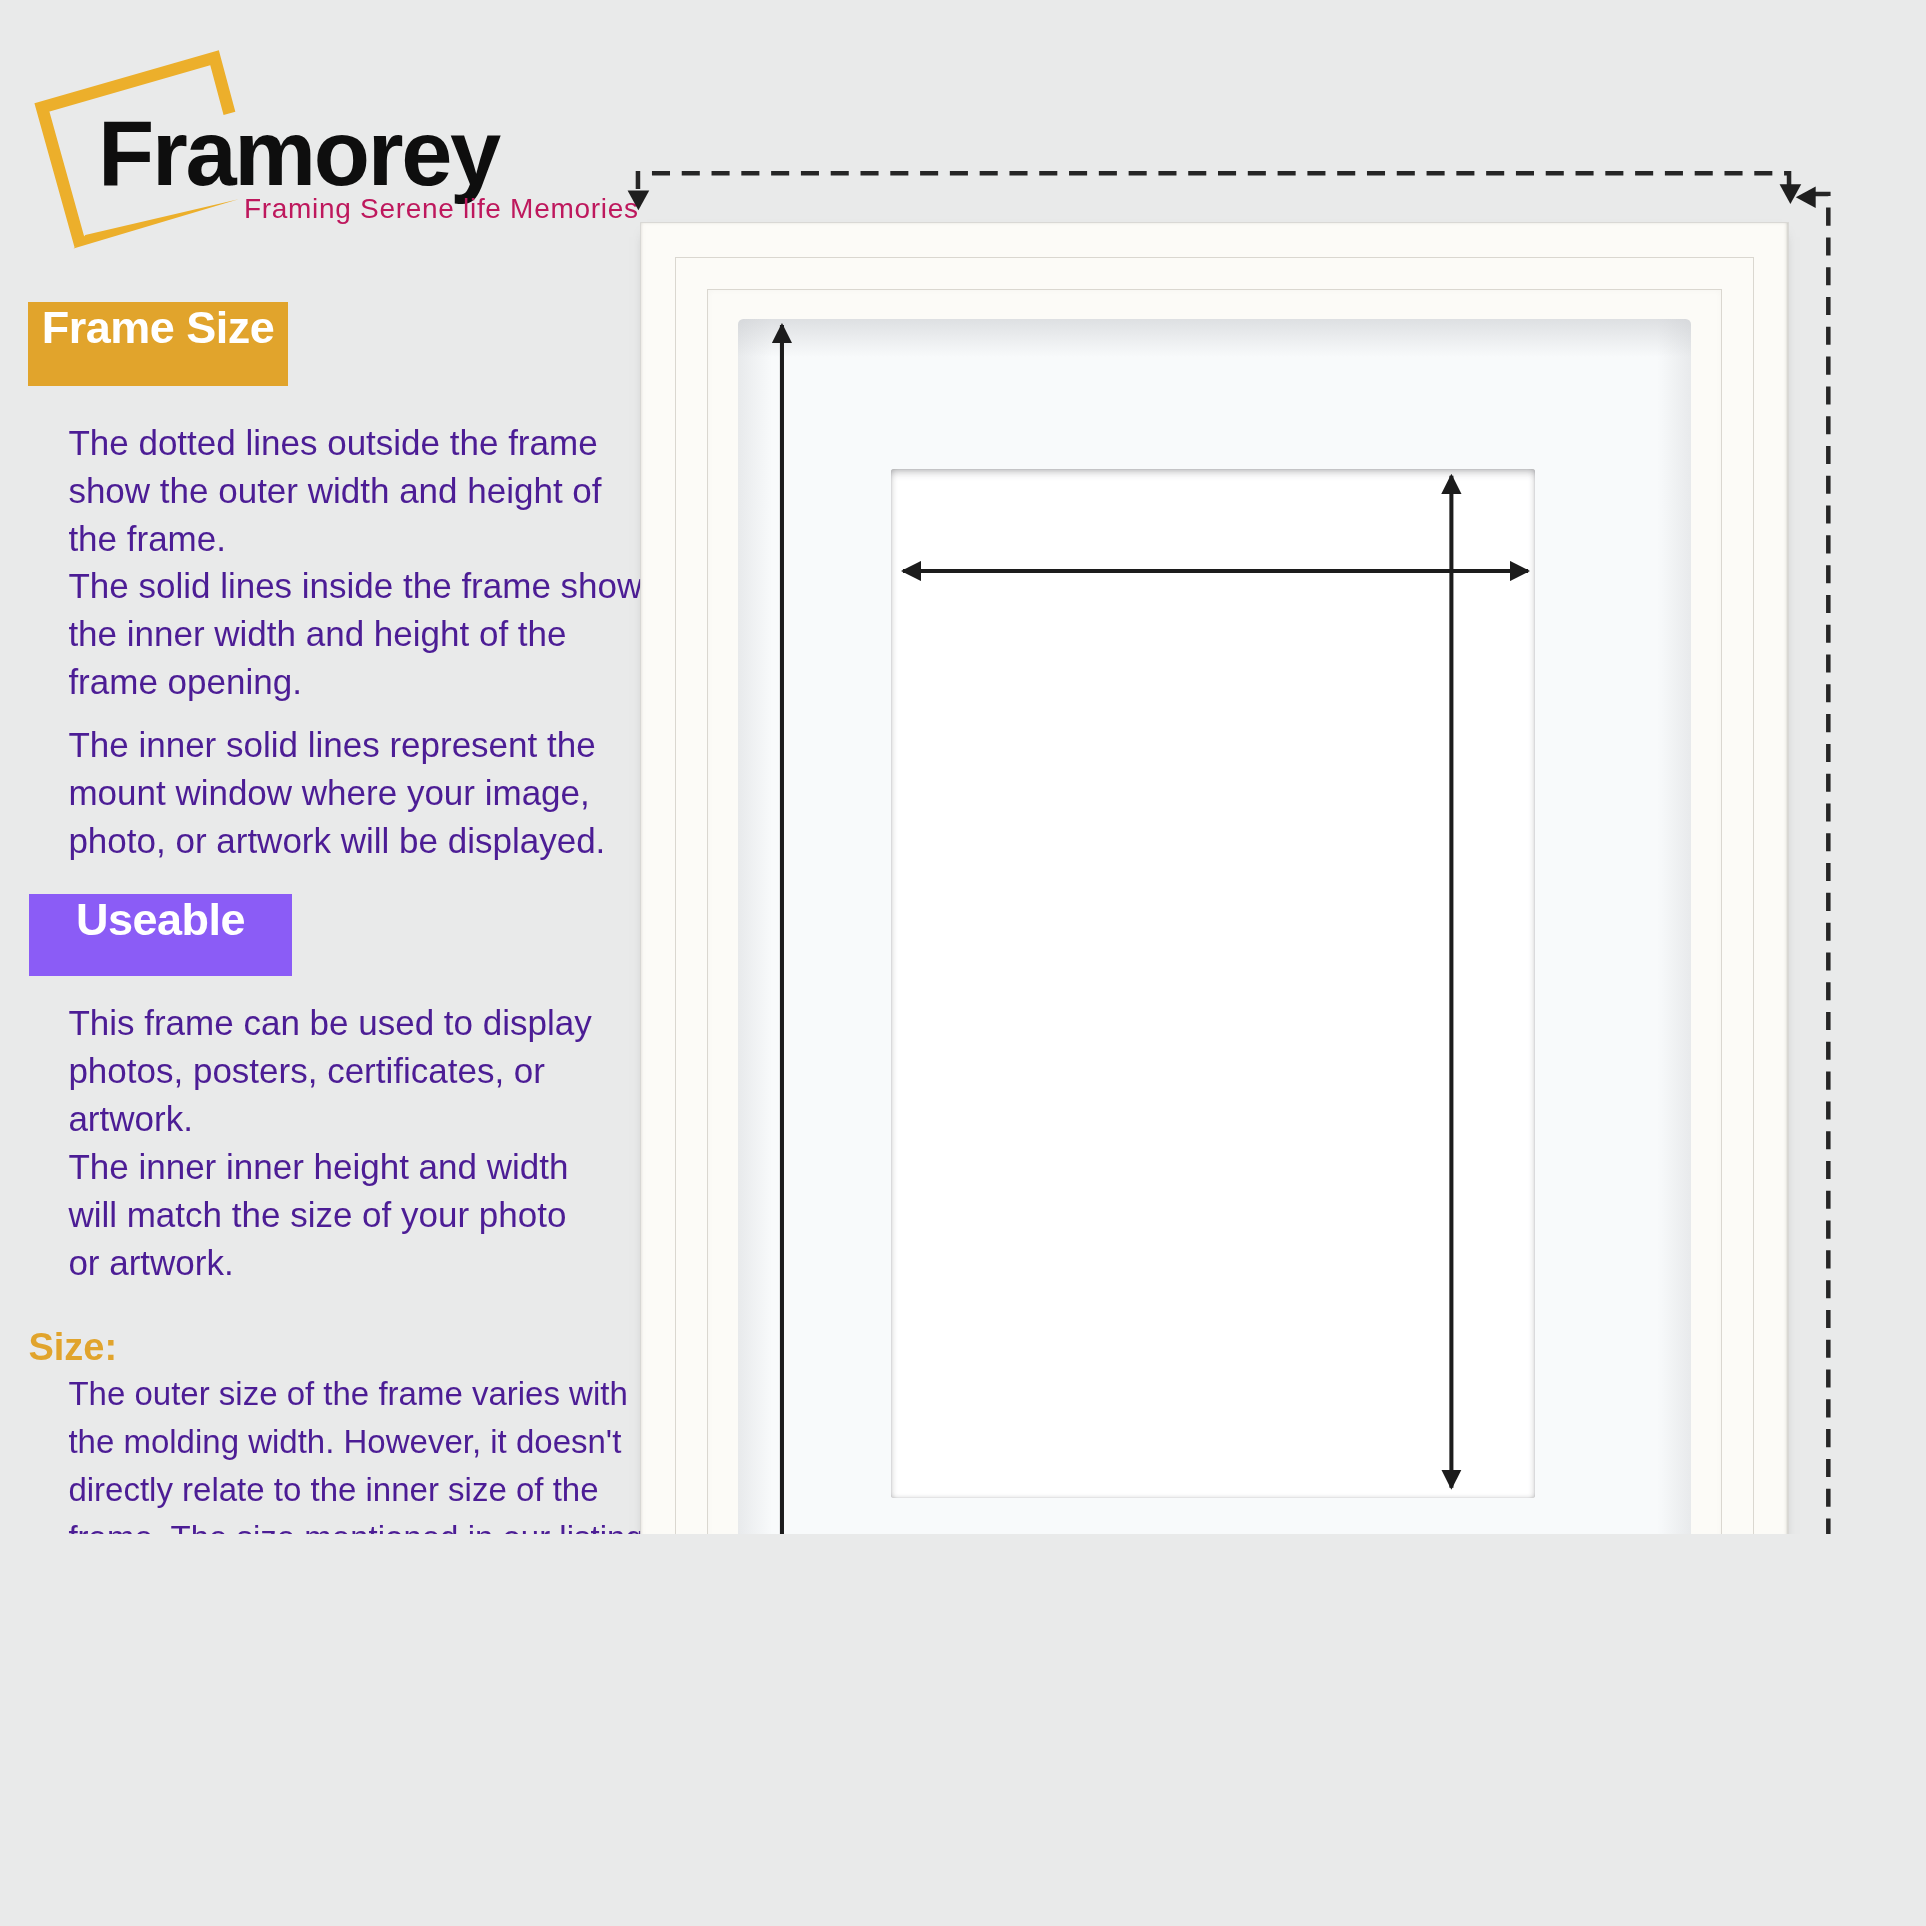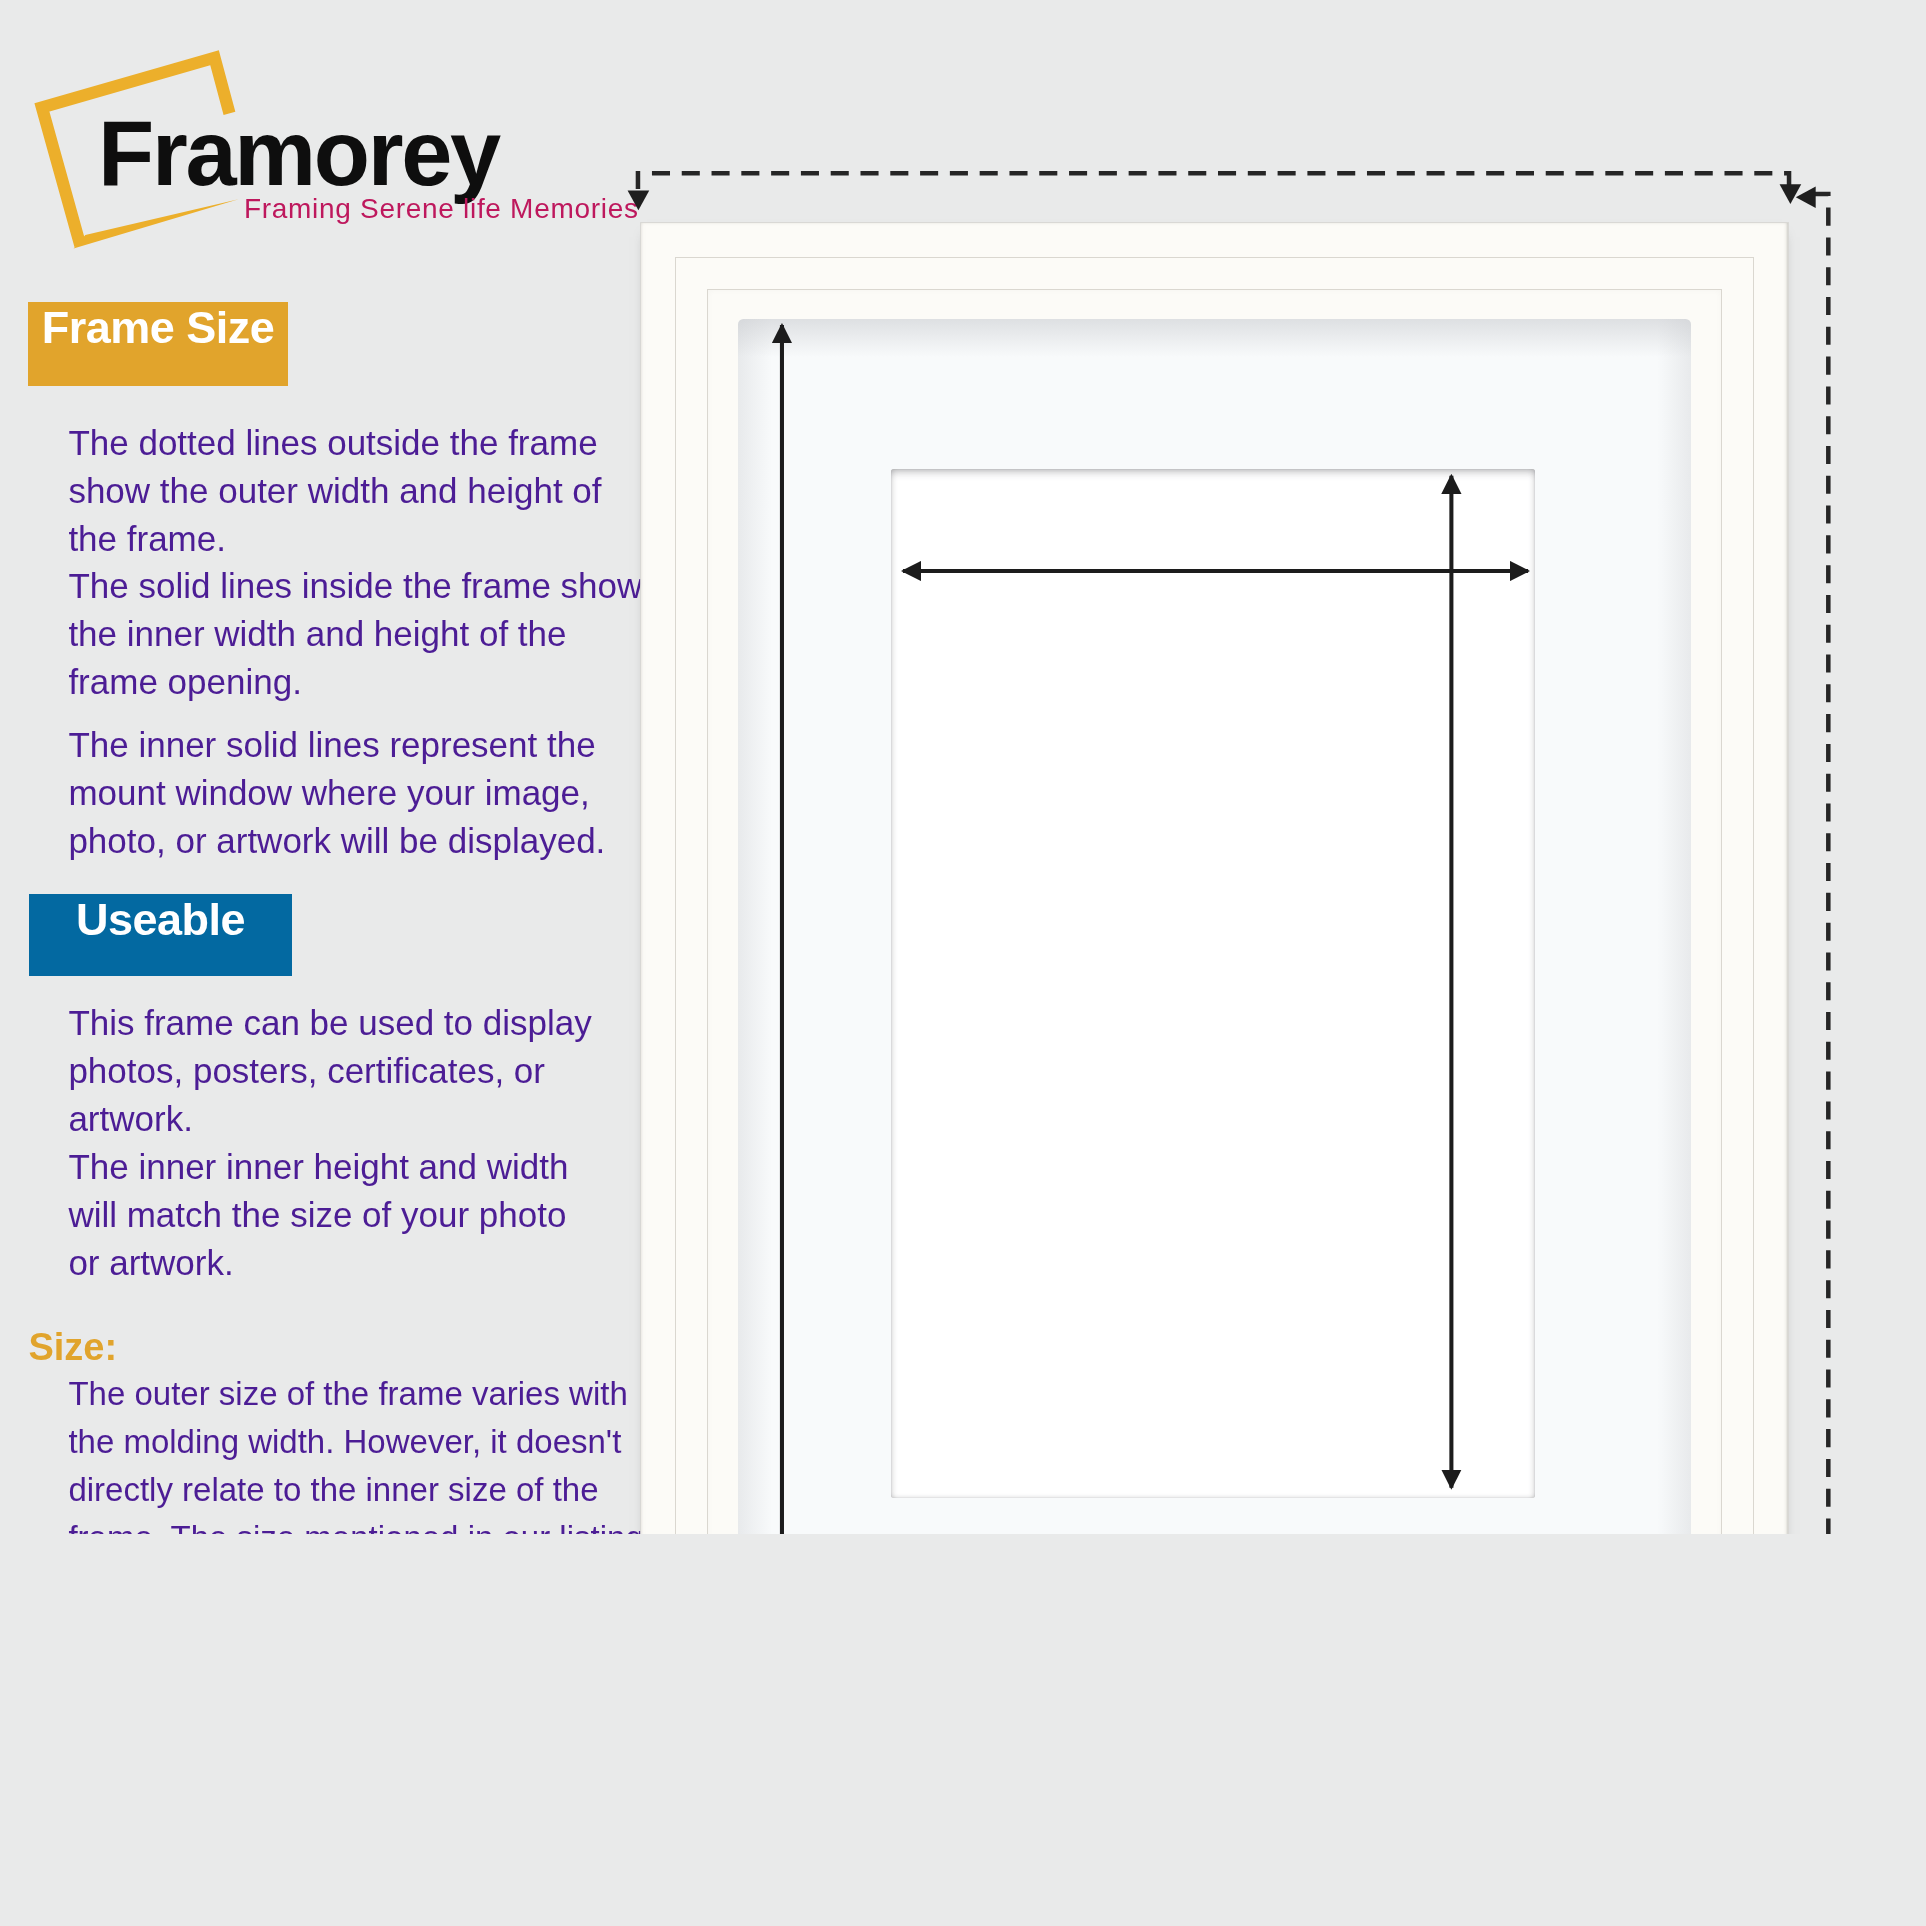--- a/index.html
+++ b/index.html
@@ -73,21 +73,21 @@
   <div class="para p1">The dotted lines outside the frame
 show the outer width and height of
 the frame.</div>
   <div class="para p3">The inner solid lines represent the
 mount window where your image,
 photo, or artwork will be displayed.</div>
   <div class="para p2">The solid lines inside the frame show
 the inner width and height of the
 frame opening.</div>
 
-  <div class="badge badge-useable" style="background:#0369a1">
+  <div class="badge badge-useable" style="background:#8b5cf6">
     <span>Useable</span>
   </div>
   <div class="para useable-text">This frame can be used to display
 photos, posters, certificates, or
 artwork.
 The inner inner height and width
 will match the size of your photo
 or artwork.</div>
 
   <div class="note-label" style="color:#e1a42c">Size:</div>

